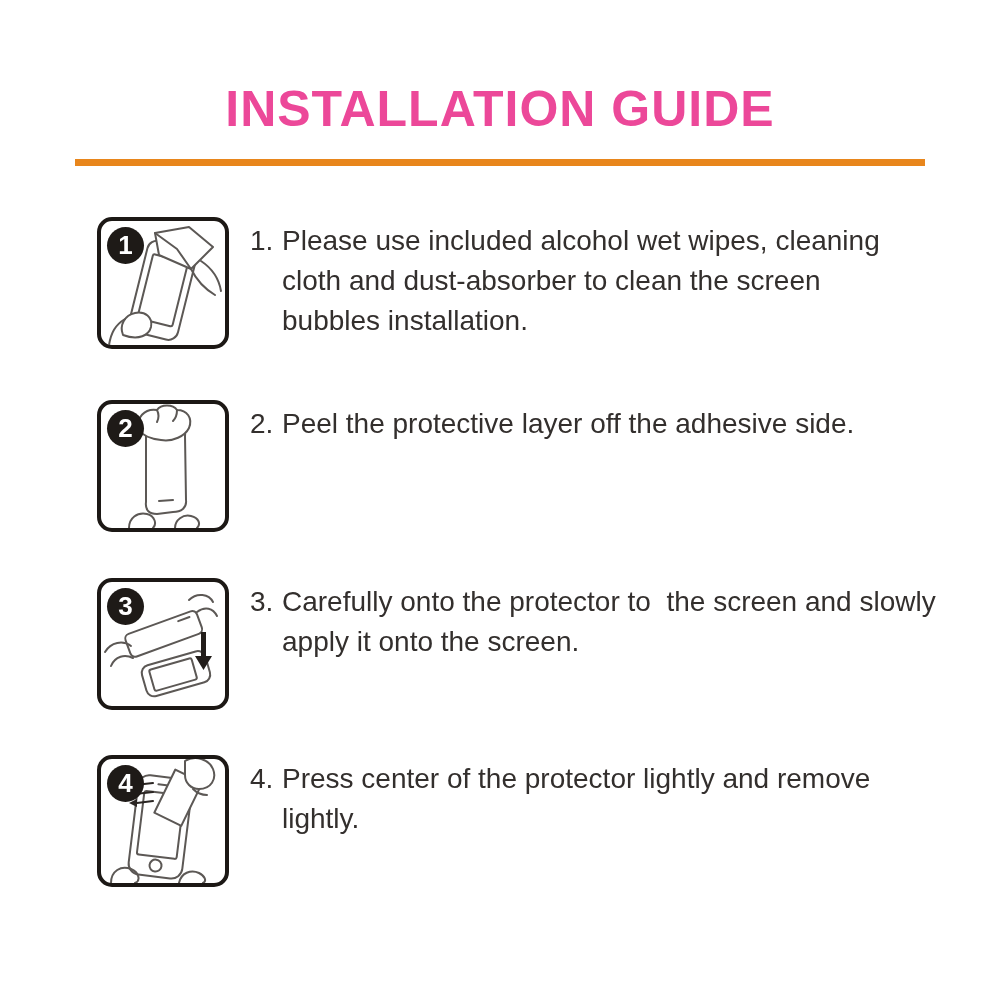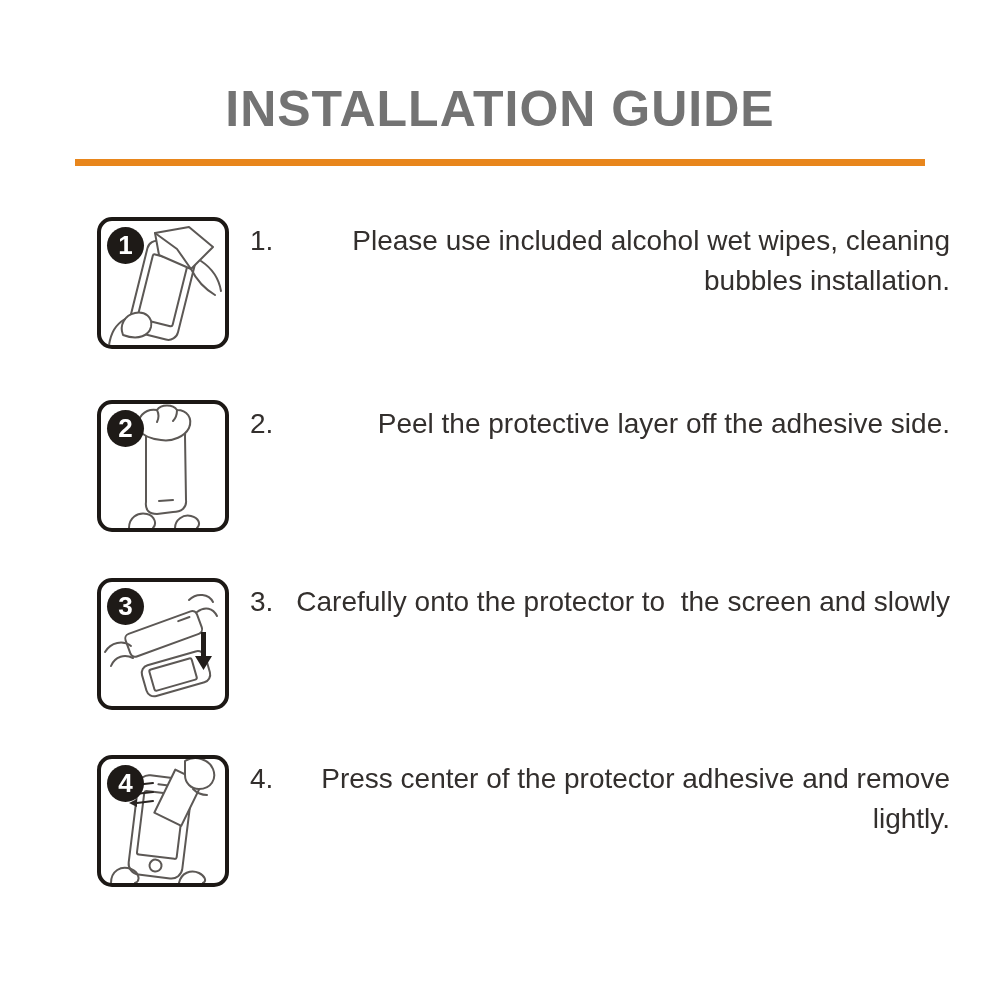--- a/index.html
+++ b/index.html
@@ -13,21 +13,21 @@
   }
   .title {
     position: absolute;
     top: 80px;
     left: 0;
     width: 100%;
     text-align: center;
     font-size: 50px;
     font-weight: bold;
     letter-spacing: 1px;
-    color: #737373;
+    color: #ec4899;
   }
   .divider {
     position: absolute;
     top: 159px;
     left: 75px;
     width: 850px;
     height: 7px;
     background: #E8861C;
   }
   .step-row { position: absolute; left: 97px; }
@@ -65,21 +65,21 @@
   .step-text {
     position: absolute;
     left: 153px; 
     top: 4px;
     width: 700px;
     font-size: 28px;
     line-height: 40px;
     color: #332f2d;
   }
   .marker { position: absolute; left: 0; top: 0; }
-  .line { margin-left: 32px; white-space: pre-wrap; text-align: right; }
+  .line { margin-left: 32px; white-space: pre-wrap; }
 </style>
 </head>
 <body>
 
 <div class="page">
 
   <div class="title">INSTALLATION GUIDE</div>
   <div class="divider"></div>
 
   <div class="step-row row-1">
@@ -97,20 +97,21 @@
           <path d="M100 40 C112 48 118 58 120 70"></path>
           <path d="M90 48 C96 60 104 68 114 74"></path>
           <path fill="#ffffff" d="M22 114 C18 104 24 94 34 92 C44 90 52 96 50 106 C48 114 38 120 22 114 Z"></path>
           <path d="M8 124 C10 112 14 104 24 98"></path>
         </g>
       </svg>
     </div>
     <div class="step-text">
       <span class="marker">1.</span>
       <div class="line">Please use included alcohol wet wipes, cleaning</div>
+      <div class="line">cloth and dust-absorber to clean the screen</div>
       <div class="line">bubbles installation.</div>
     </div>
   </div>
 
   <div class="step-row row-2">
     <div class="illus-box">
       <div class="badge">2</div>
       <svg viewBox="0 0 124 124">
         <g stroke="#5c5855" stroke-width="2" fill="none" stroke-linecap="round" stroke-linejoin="round">
           <path fill="#ffffff" d="M45 32 C43 26 48 22 54 22 L72 20 C80 19 85 24 84 32 L85 96 C86 104 80 108 72 108 L56 110 C48 110 44 106 45 98 Z"></path>
@@ -146,20 +147,21 @@
           <g fill="#221d1a" stroke="none">
             <rect x="100" y="50" width="5" height="24"></rect>
             <polygon points="94,74 111,74 102.5,88"></polygon>
           </g>
         </g>
       </svg>
     </div>
     <div class="step-text">
       <span class="marker">3.</span>
       <div class="line">Carefully onto the protector to  the screen and slowly</div>
+      <div class="line">apply it onto the screen.</div>
     </div>
   </div>
 
   <div class="step-row row-4">
     <div class="illus-box">
       <div class="badge">4</div>
       <svg viewBox="0 0 124 124">
         <g stroke="#5c5855" stroke-width="2" fill="none" stroke-linecap="round" stroke-linejoin="round">
           <g transform="rotate(7 60 70)">
             <rect x="32" y="18" width="54" height="100" rx="11" fill="#ffffff"></rect>
@@ -180,18 +182,18 @@
             <polygon points="34,31 26,35 34,39"></polygon>
             <polygon points="36,40 28,44 36,48"></polygon>
           </g>
           <path d="M10 124 C10 112 20 106 30 110 C38 113 40 122 34 124"></path>
           <path d="M78 124 C80 114 90 110 98 114 C104 117 106 122 102 124"></path>
         </g>
       </svg>
     </div>
     <div class="step-text">
       <span class="marker">4.</span>
-      <div class="line">Press center of the protector adhesive and remove</div>
+      <div class="line">Press center of the protector lightly and remove</div>
       <div class="line">lightly.</div>
     </div>
   </div>
 
 </div>
 
 </body></html>

